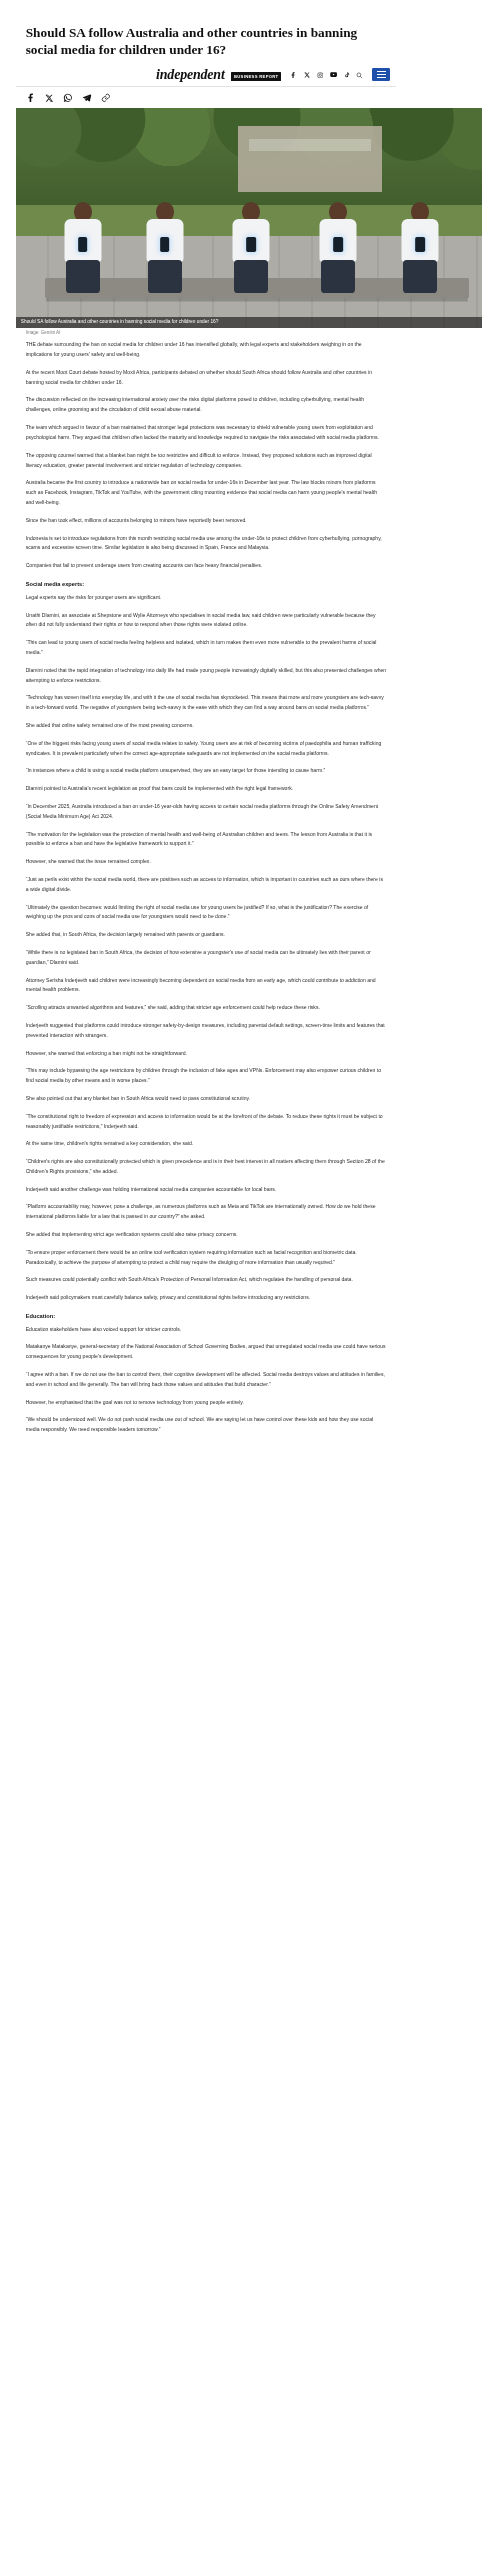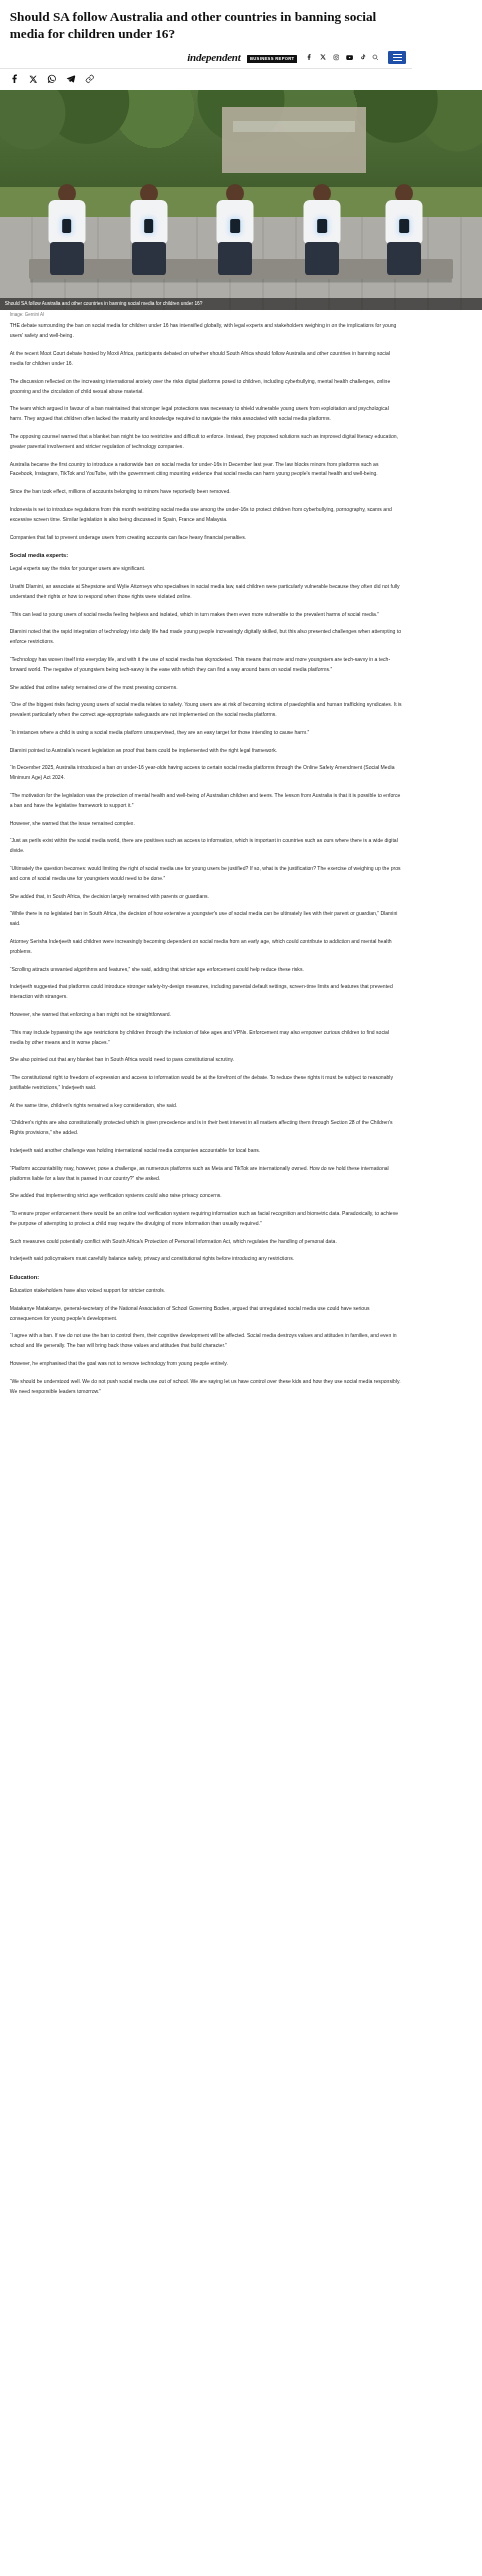--- a/index.html
+++ b/index.html
@@ -3,21 +3,21 @@
 <meta charset="utf-8">
 <style>
   * { box-sizing: border-box; }
   html, body { margin: 0; padding: 0; }
   body {
     width: 482px;
     background: #ffffff;
     font-family: "Liberation Sans", sans-serif;
     color: #1a1a1a;
   }
-  .page { width: 412px; padding: 0; }
+  .page { width: 412px; padding: 16px; }
 
   
   .headline {
     font-family: "Liberation Serif", serif;
     font-weight: bold;
     font-size: 13.3px;
     line-height: 1.28;
     color: #111111;
     padding: 8.4px 9.7px 6px 9.7px;
     margin: 0;
@@ -34,21 +34,21 @@
   }
   .logo {
     flex: 1 1 auto;
     text-align: right;
     padding-right: 3.6px;
   }
   .logo-text {
     font-family: "Liberation Serif", serif;
     font-weight: bold;
     font-style: italic;
-    font-size: 11px;
+    font-size: 14px;
     letter-spacing: -0.2px;
     color: #111;
   }
   .logo-badge {
     display: inline-block;
     background: #111;
     color: #fff;
     font-size: 4.2px;
     font-weight: bold;
     letter-spacing: 0.3px;

